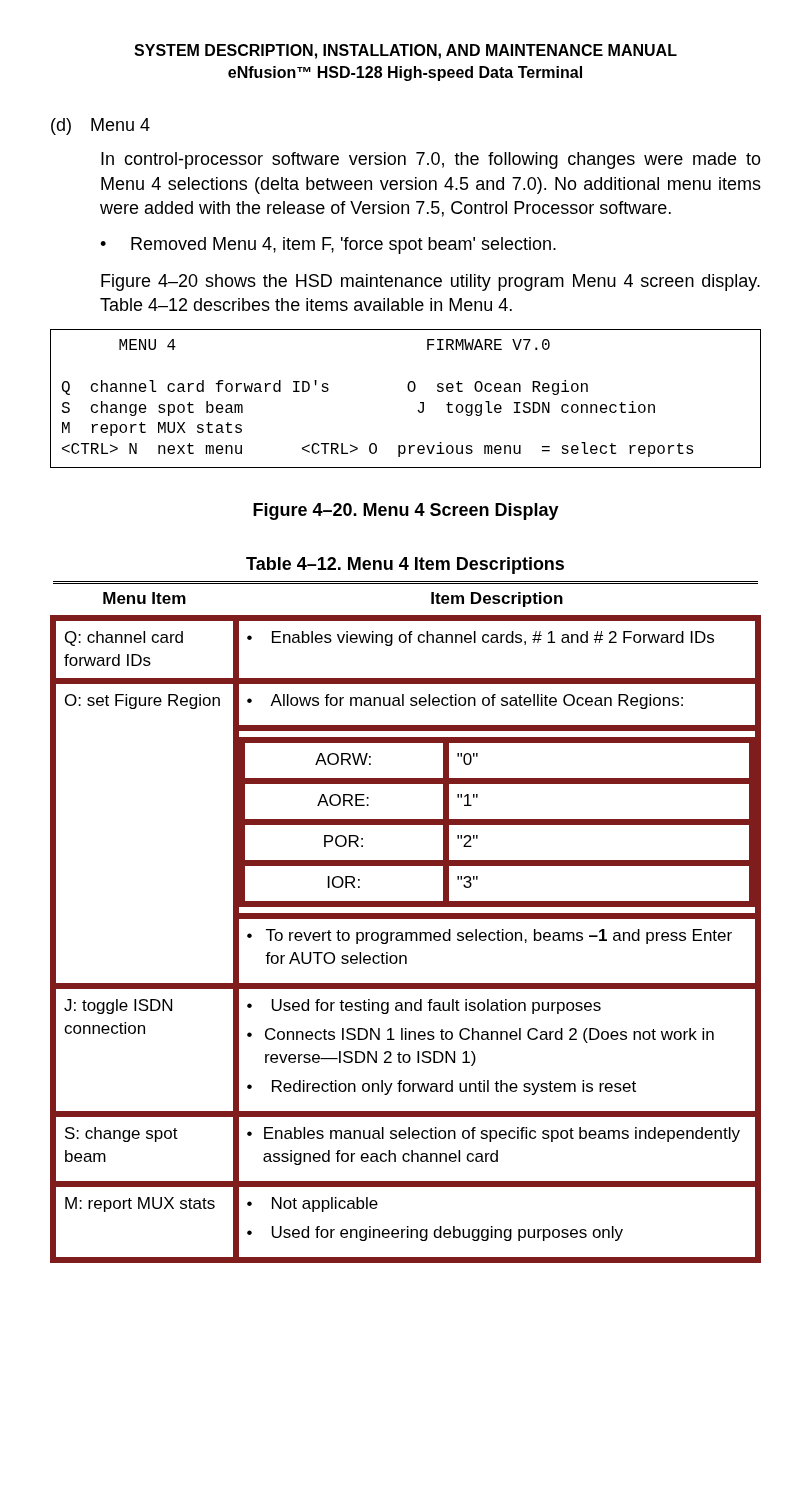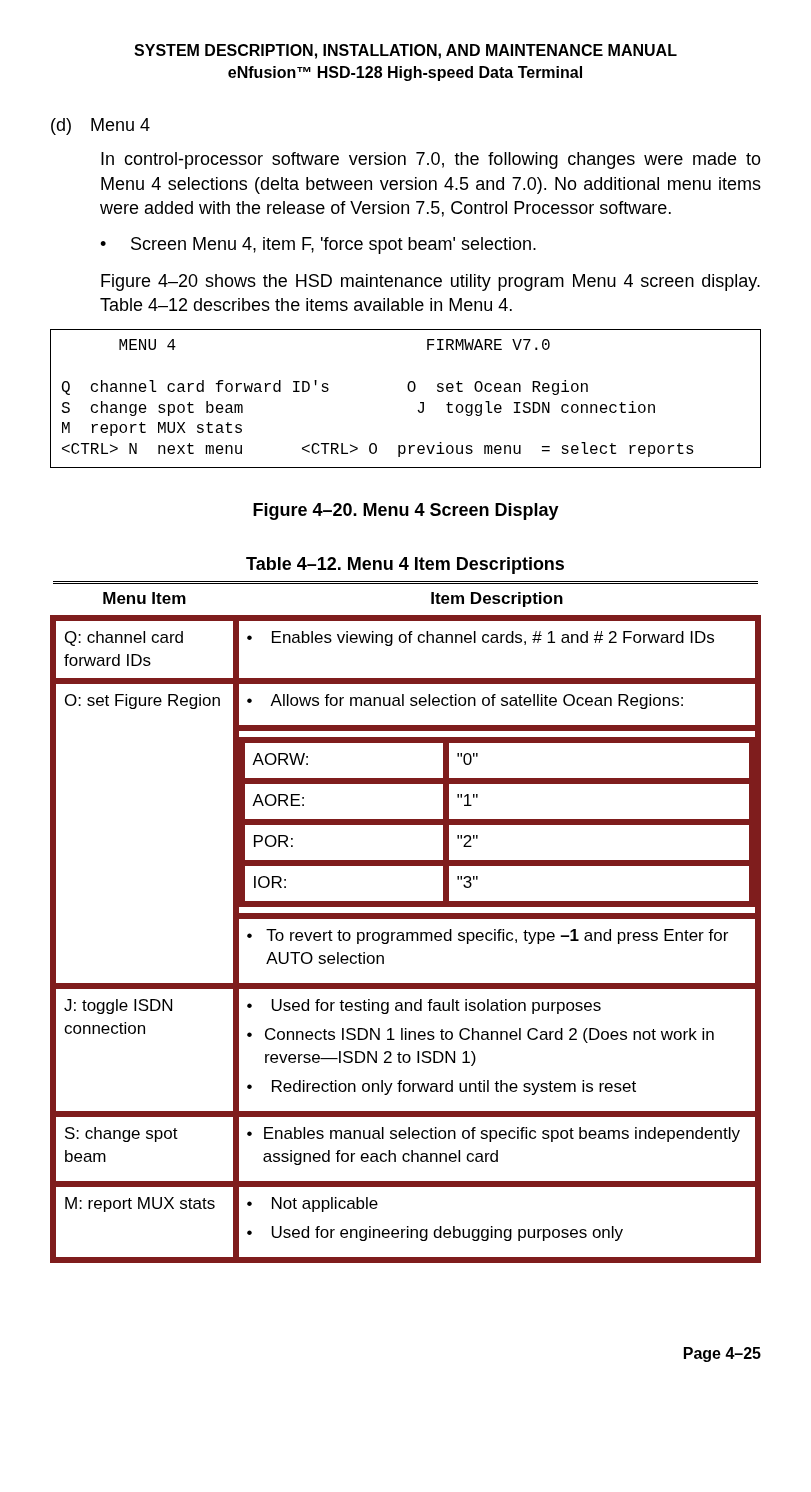--- a/index.html
+++ b/index.html
@@ -78,21 +78,21 @@
     .inner-table {
       width: 100%;
       border-collapse: collapse;
       margin: 6px 0;
     }
     .inner-table td {
       border: 1px solid #666;
       padding: 4px 6px;
     }
     .inner-table td.label {
-      text-align: left;
+      text-align: center;
       width: 40%;
     }
     .footer {
       margin-top: 80px;
       text-align: right;
       font-weight: bold;
       font-size: 16px;
     }
     ul.cell-list {
       list-style: none;
@@ -117,21 +117,21 @@
 
 <div class="section-label">
   <span class="tag">(d)</span>
   <span>Menu 4</span>
 </div>
 
 <div class="body-text">In control-processor software version 7.0, the following changes were made to Menu 4 selections (delta between version 4.5 and 7.0). No additional menu items were added with the release of Version 7.5, Control Processor software.</div>
 
 <div class="bullet-row">
   <span class="bullet-dot">•</span>
-  <span>Screen Menu 4, item F, 'force spot beam' selection.</span>
+  <span>Removed Menu 4, item F, 'force spot beam' selection.</span>
 </div>
 
 <div class="body-text">Figure 4–20 shows the HSD maintenance utility program Menu 4 screen display. Table 4–12 describes the items available in Menu 4.</div>
 
 <div class="menu-box">      MENU 4                          FIRMWARE V7.0
 
 Q  channel card forward ID's        O  set Ocean Region
 S  change spot beam                  J  toggle ISDN connection
 M  report MUX stats
 &lt;CTRL&gt; N  next menu      &lt;CTRL&gt; O  previous menu  = select reports</div>
@@ -192,21 +192,21 @@
               </tr>
         </tbody>
           </table>
       </td>
     </tr>
     <tr>
       <td>
         <ul class="cell-list">
             <li>
               <span class="dot">•</span>
-              <span><span>To revert to programmed specific, type </span><b>–1</b><span> and press Enter for AUTO selection</span></span>
+              <span><span>To revert to programmed selection, beams </span><b>–1</b><span> and press Enter for AUTO selection</span></span>
             </li>
           </ul>
       </td>
     </tr>
     <tr>
       <td>J: toggle ISDN connection</td>
       <td>
         <ul class="cell-list">
           <li>
               <span class="dot">•</span>
@@ -246,14 +246,13 @@
               <span class="dot">•</span>
               <span>Used for engineering debugging purposes only</span>
             </li>
         </ul>
       </td>
     </tr>
   </tbody>
 </table>
 
 <div class="footer">
-  <div>Page 4–25</div>
 </div>
 
 </body></html>

